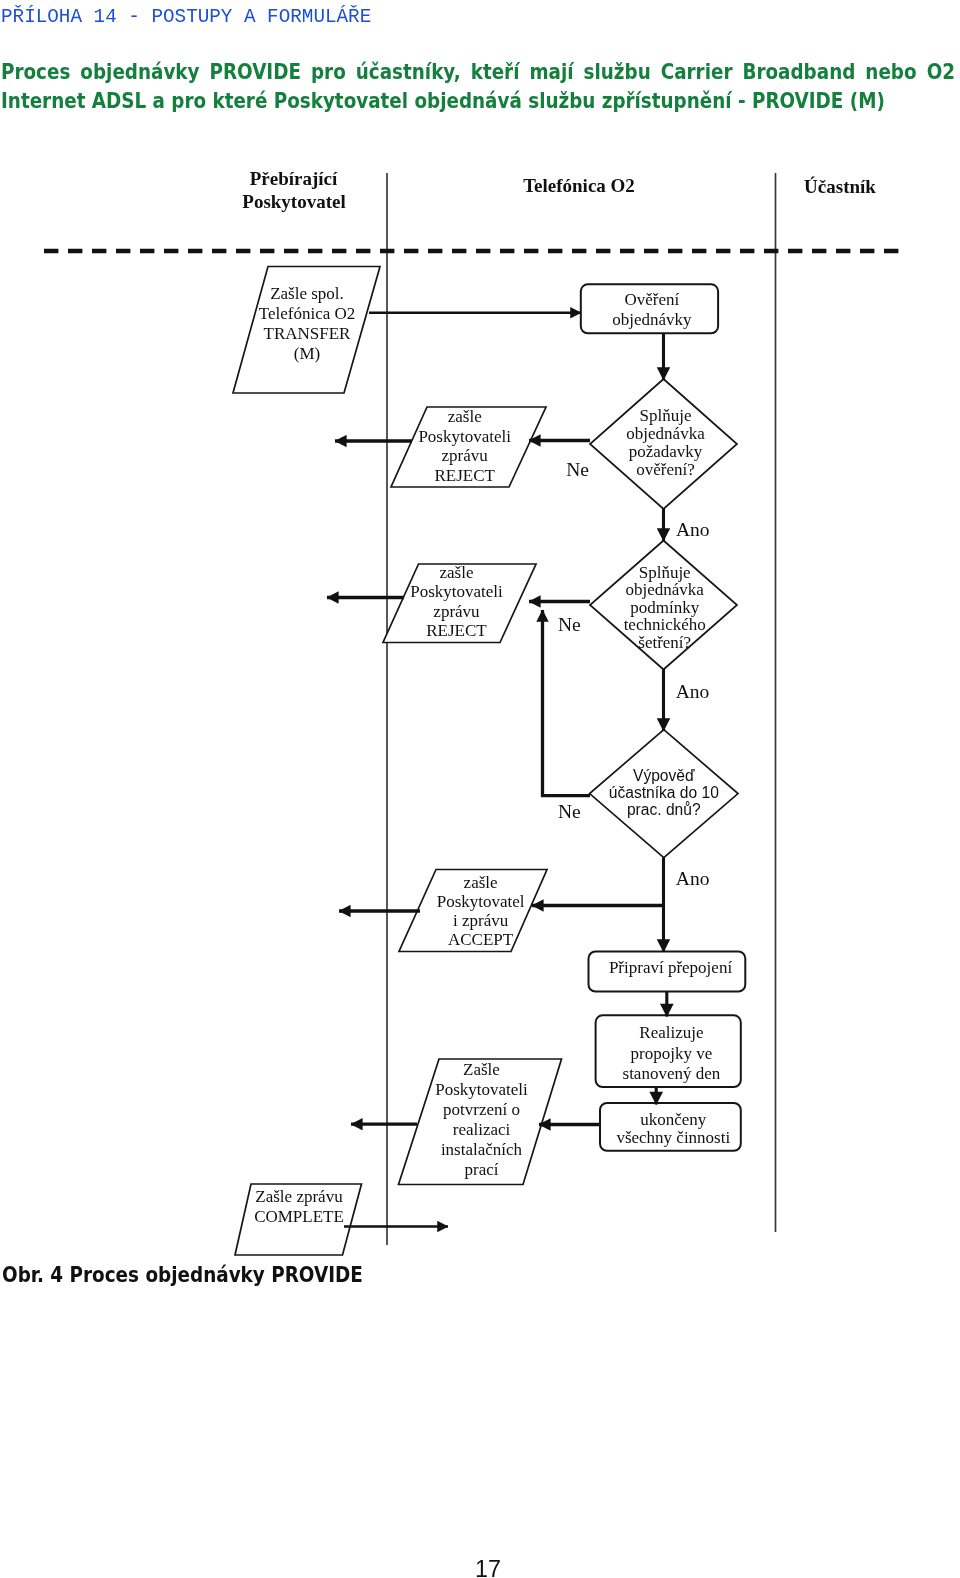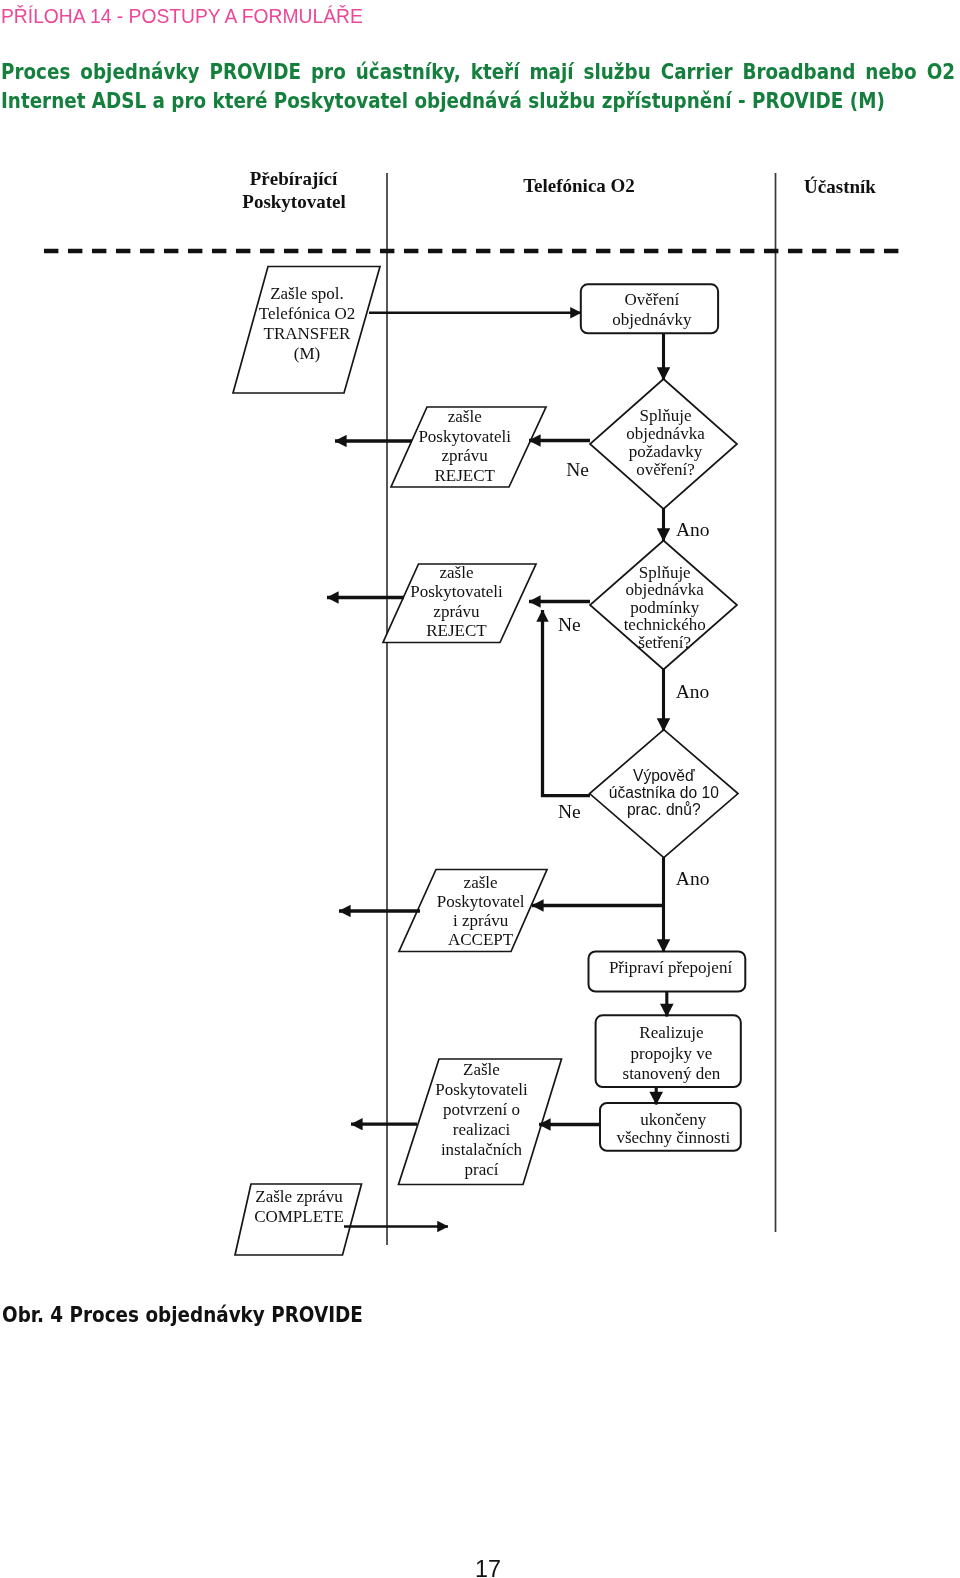--- a/index.html
+++ b/index.html
@@ -1,25 +1,25 @@
 <!DOCTYPE html>
 <html><head>
 <meta charset="utf-8">
 <style>
   html,body{margin:0;padding:0;background:#fff;}
   body{width:960px;height:1578px;-webkit-font-smoothing:antialiased;}
   #page{position:relative;width:960px;height:1578px;overflow:hidden;background:#fff;will-change:transform;transform:translateZ(0);
         font-family:"Liberation Sans",sans-serif;color:#111;}
   .doc-header{position:absolute;left:1px;top:5.5px;font-size:19.3px;line-height:22px;
-        font-family:Liberation Sans, sans-serif;color:#ec4899;white-space:nowrap;}
+        font-family:Liberation Mono, monospace;color:#1d4ed8;white-space:nowrap;}
   .doc-title{position:absolute;left:1px;top:57.5px;width:954px;font-size:20.4px;font-weight:bold;
         font-family:"DejaVu Sans Condensed","DejaVu Sans",sans-serif;
         line-height:29.4px;text-align:justify;text-justify:inter-word;color:#15803d;}
   .doc-caption{position:absolute;left:2px;top:1261px;font-size:20.45px;font-weight:bold;color:#111;white-space:nowrap;line-height:28px;
-        font-family:"DejaVu Sans Condensed","DejaVu Sans",sans-serif;margin-top:40px;}
+        font-family:"DejaVu Sans Condensed","DejaVu Sans",sans-serif;}
   .page-no{position:absolute;left:8px;top:1556px;width:960px;text-align:center;font-size:23.3px;line-height:26px;color:#111;}
   svg#flow{position:absolute;left:0;top:0;width:960px;height:1578px;}
   svg#flow text{font-family:"Liberation Serif","DejaVu Serif",serif;fill:#111;}
   .lane-label{font-family:"Liberation Serif",serif;font-weight:bold;font-size:19px;}
   .shape{fill:#fff;stroke:#161616;stroke-width:1.7;}
   .shape-r{fill:#fff;stroke:#161616;stroke-width:2;}
   .node-text{font-size:17px;text-anchor:middle;}
   svg#flow text.node-text-sans{font-size:15.6px;text-anchor:middle;font-family:"Liberation Sans",sans-serif;}
   .edge-label{font-size:19.5px;text-anchor:middle;}
   .conn{stroke:#111;stroke-width:3.3;fill:none;}

